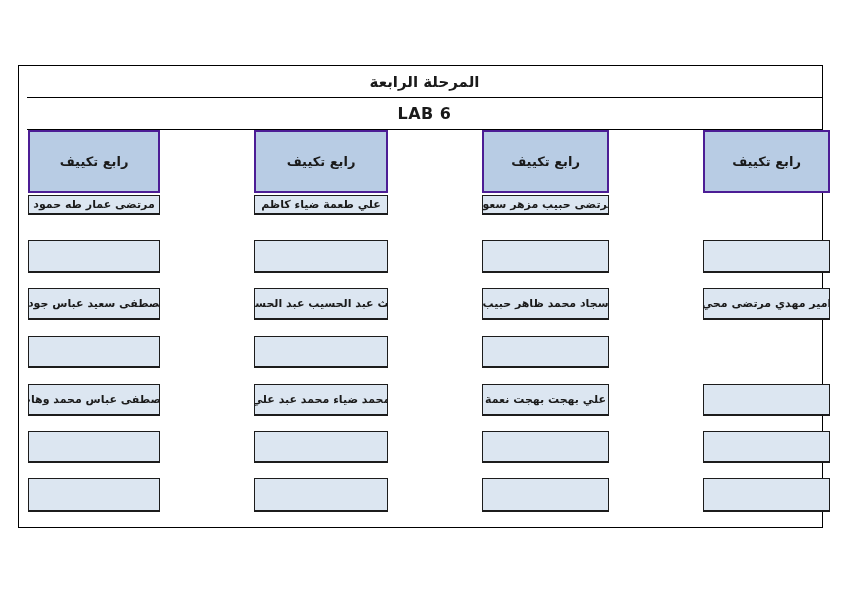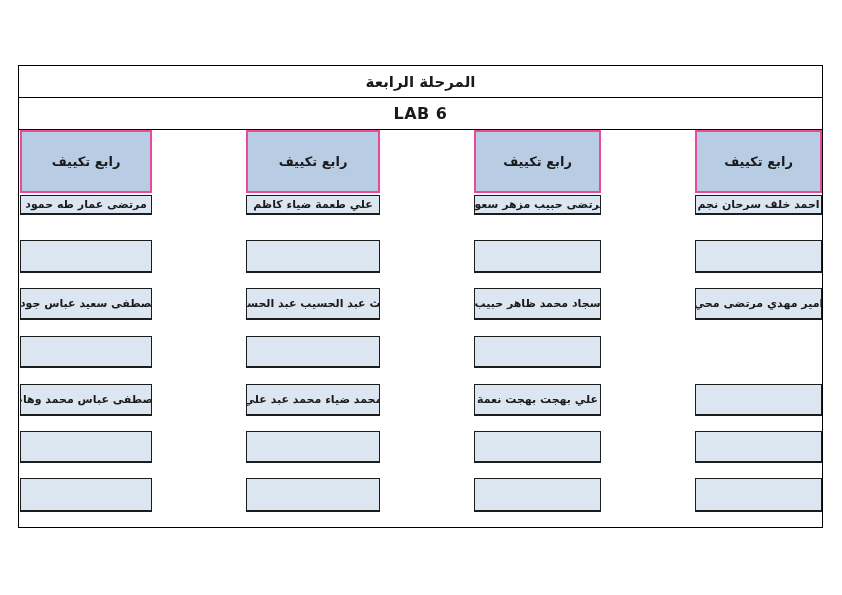--- a/index.html
+++ b/index.html
@@ -2,21 +2,21 @@
 <html lang="ar" style="--header-fill: #b8cce4; --cell-fill: #dce6f1; --border: #000000;"><head>
 <meta charset="utf-8">
 <style>
   html,body{margin:0;padding:0;}
   body{
     width:842px;height:595px;background:#ffffff;overflow:hidden;position:relative;
     font-family:"DejaVu Sans","Liberation Sans",sans-serif;color:#1a1a1a;
   }
   .frame{
     position:absolute;left:18px;top:65px;width:805px;height:463px;
-    border:1px solid #000;box-sizing:border-box;background:#fff;
+    border:1px solid #000;box-sizing:border-box;background:#fff;padding-left:8px;
   }
   .title-row{
     height:31px;border-bottom:1px solid #000;
     display:flex;align-items:center;justify-content:center;
     font-weight:bold;font-size:15px;direction:rtl;
   }
   .lab-row{
     height:31px;border-bottom:1px solid #000;
     display:flex;align-items:center;justify-content:center;
     font-weight:bold;font-size:16px;letter-spacing:0.5px;
@@ -30,21 +30,21 @@
   .cell{
     position:absolute;left:0;right:0;box-sizing:border-box;
     background:var(--cell-fill,#dce6f1);
     border:1px solid #1c1c1c;border-bottom-width:2px;
     display:flex;align-items:center;justify-content:center;
     font-weight:bold;font-size:11px;direction:rtl;text-align:center;
     white-space:nowrap;overflow:hidden;
   }
   .cell.header{
     background:var(--header-fill,#b8cce4);
-    border:2px solid #ec4899;
+    border:2px solid #4c1d95;
     font-size:13px;
   }
   .row-pos-0{top:0;height:63px;}
   .row-pos-1{top:65px;height:20px;}
   .row-pos-2{top:110px;height:33px;}
   .row-pos-3{top:158px;height:32px;}
   .row-pos-4{top:206px;height:32px;}
   .row-pos-5{top:254px;height:32px;}
   .row-pos-6{top:301px;height:32px;}
   .row-pos-7{top:348px;height:34px;}
@@ -52,21 +52,20 @@
 </head>
 <body>
 
 <div class="frame">
   <div class="title-row">المرحلة الرابعة</div>
   <div class="lab-row">LAB 6</div>
   <div class="grid">
 
     <div class="col col-pos-0">
       <div class="cell header row-pos-0">رابع تكييف</div>
-      <div class="cell row-pos-1">احمد خلف سرحان نجم</div>
       <div class="cell row-pos-2"></div>
       <div class="cell row-pos-3">امير مهدي مرتضى محي</div>
 
       <div class="cell row-pos-5"></div>
       <div class="cell row-pos-6"></div>
       <div class="cell row-pos-7"></div>
     </div>
 
     <div class="col col-pos-1">
       <div class="cell header row-pos-0">رابع تكييف</div>

